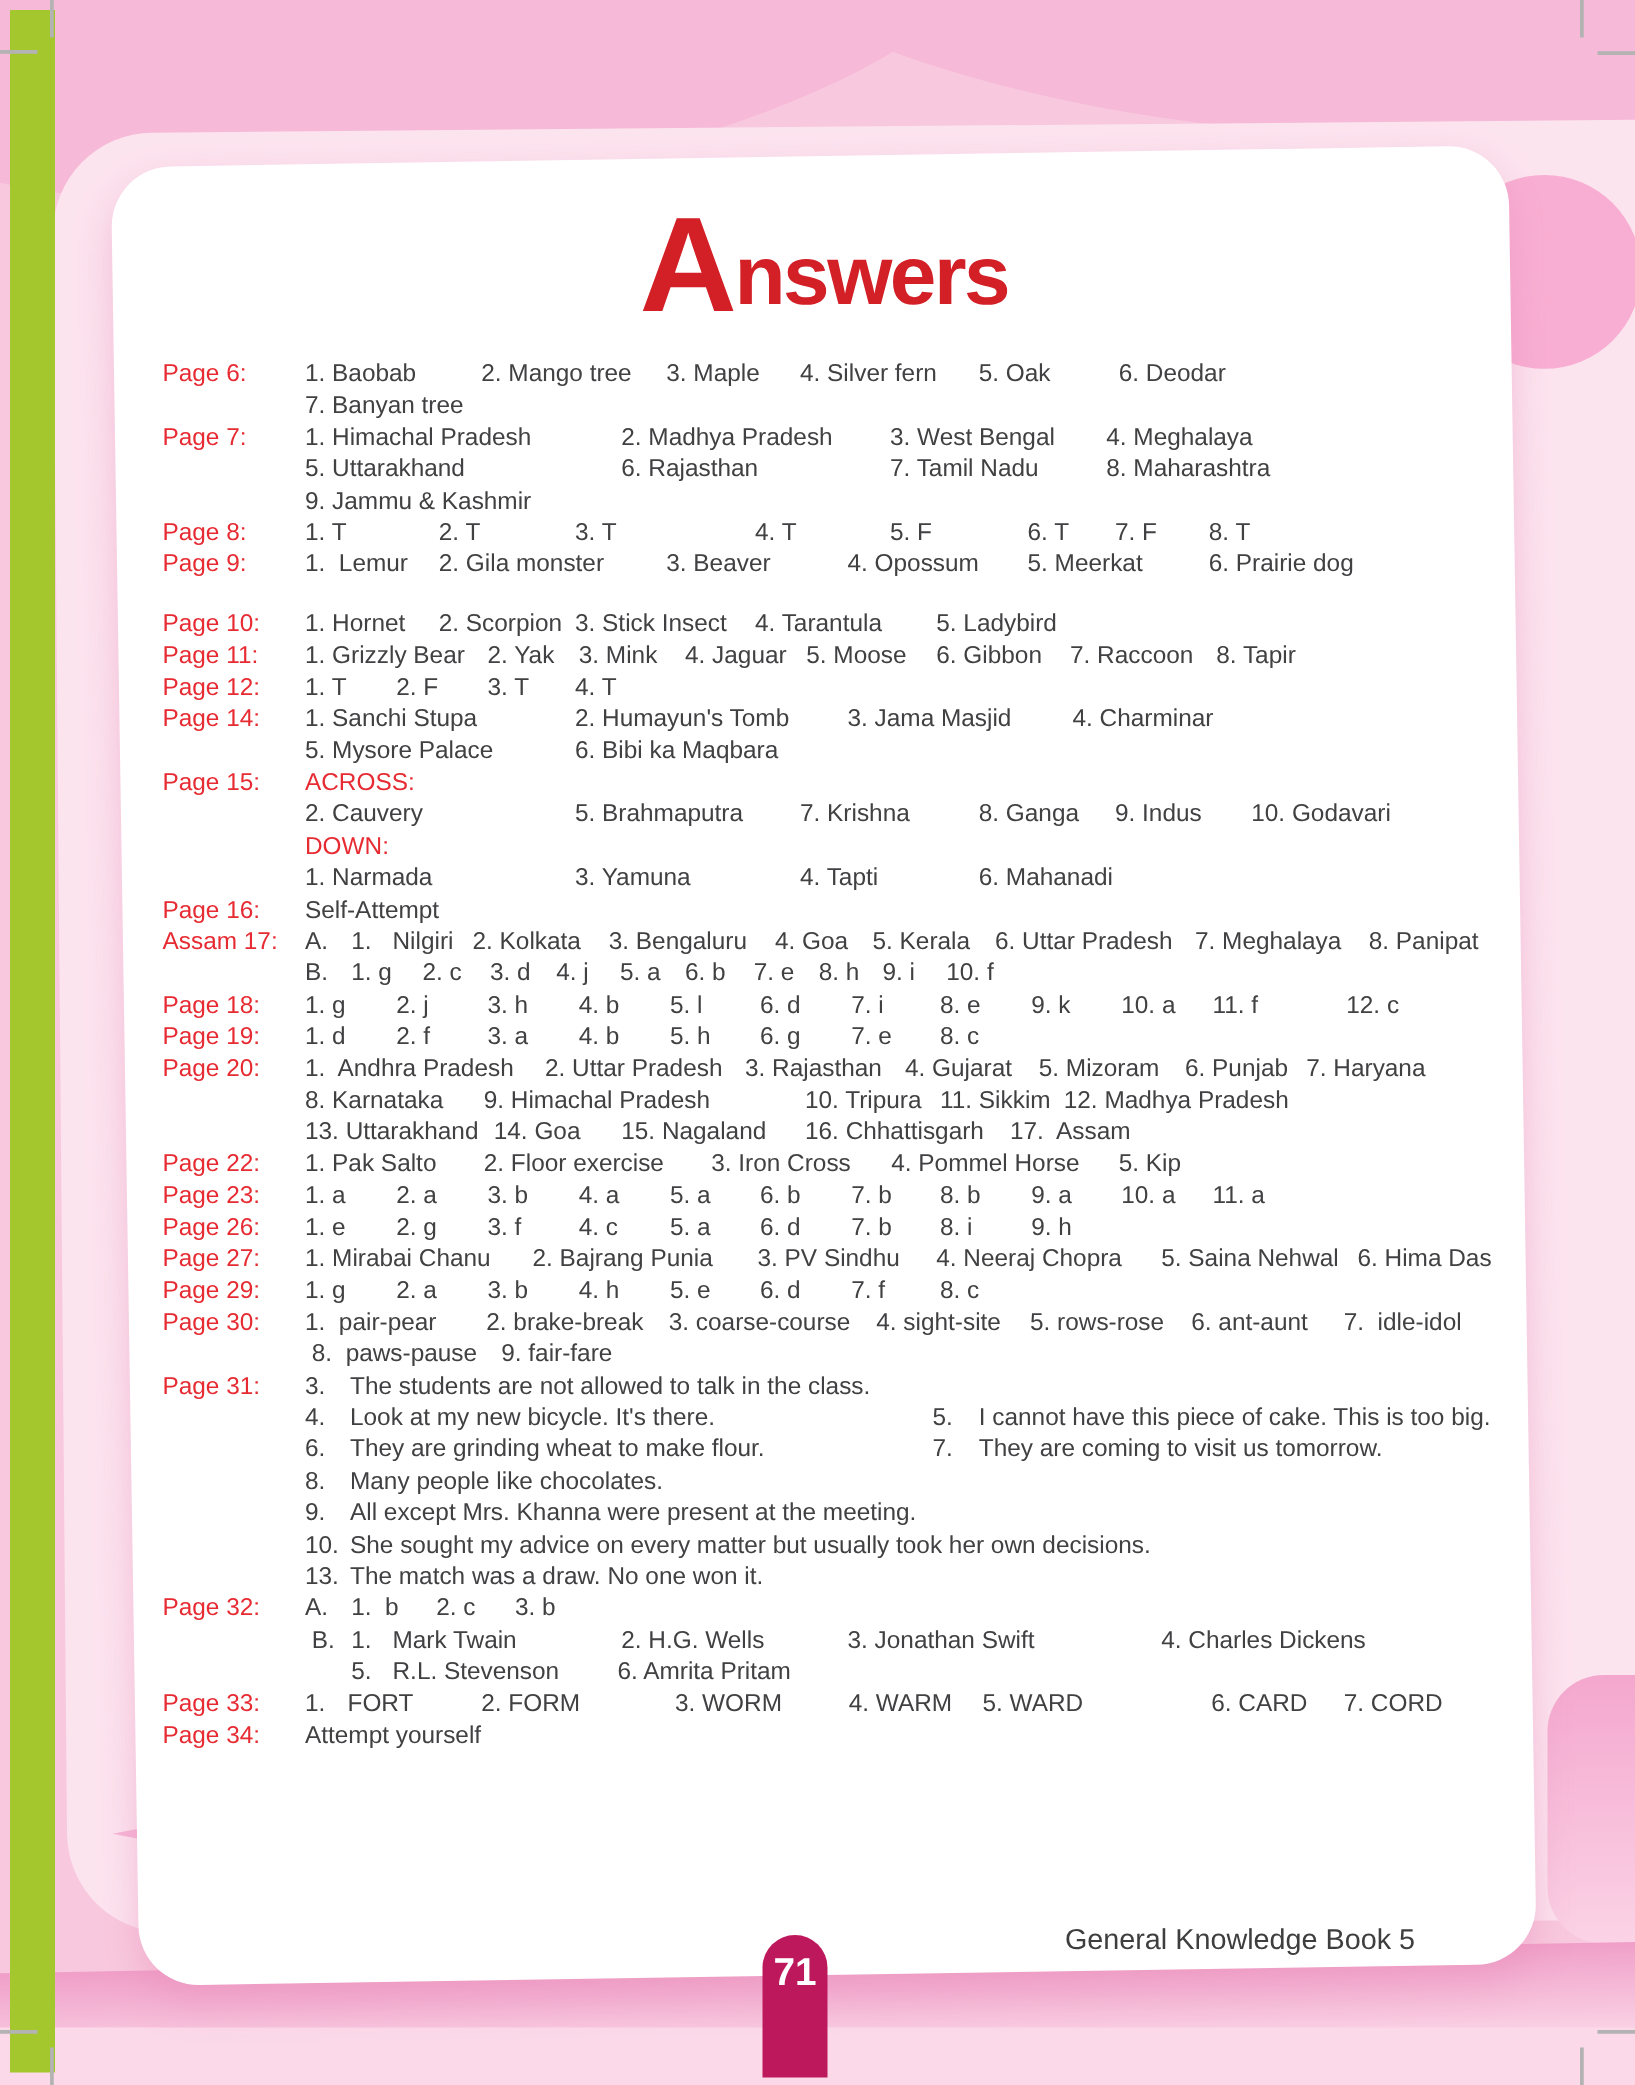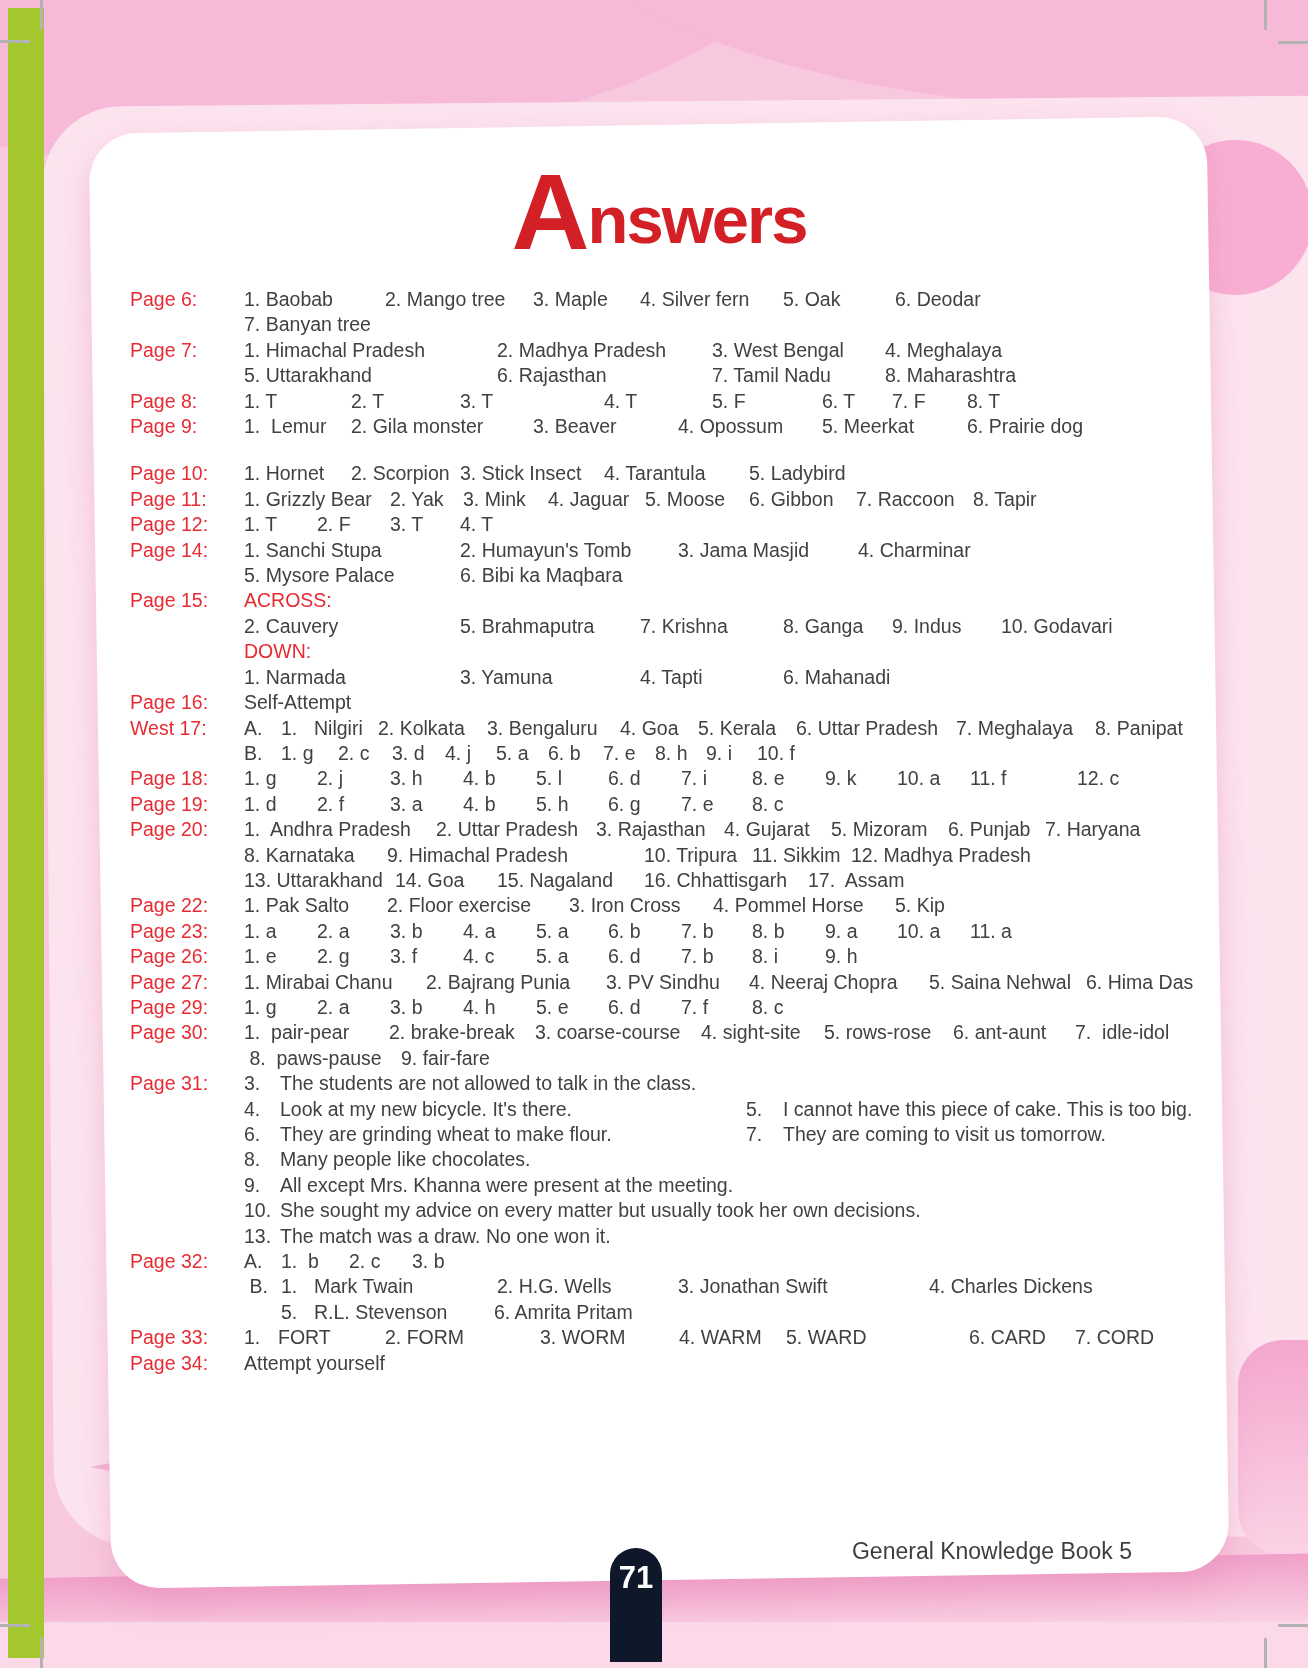--- a/index.html
+++ b/index.html
@@ -27,21 +27,21 @@
   .rows{margin-top:12px;padding:0 26px 0 30px;color:#414042;font-size:19.5px;}
   .row{display:flex;align-items:flex-start;}
   .row.gap{margin-top:22px;}
   .pg{flex:0 0 114px;color:#e72b33;line-height:25.4px;white-space:pre;}
   .lines{flex:1 1 auto;min-width:0;}
   .line{line-height:25.4px;white-space:nowrap;}
   .item{display:inline-block;white-space:pre;vertical-align:top;}
   .item.red{color:#e72b33;}
 
   .footer-book{position:absolute;top:1538px;right:176px;font-size:23px;color:#3e3e3e;}
-  .pagetab{position:absolute;left:610px;top:1548px;width:52px;height:114px;background:#0f172a;
+  .pagetab{position:absolute;left:610px;top:1548px;width:52px;height:114px;background:#be185d;
            border-radius:26px 26px 0 0;color:#ffffff;font-size:31px;font-weight:bold;
            text-align:center;padding-top:12px;box-sizing:border-box;}
 </style>
 </head>
 <body>
 
 <div class="stage">
 
   <div class="dec sw1"></div>
   <div class="dec sw2"></div>
@@ -73,20 +73,21 @@
           <div class="lines">
             <div class="line"><span class="item" style="min-width: 141px;">1. Baobab</span><span class="item" style="min-width: 148px;">2. Mango tree</span><span class="item" style="min-width: 107px;">3. Maple</span><span class="item" style="min-width: 143px;">4. Silver fern</span><span class="item" style="min-width: 112px;">5. Oak</span><span class="item">6. Deodar</span></div>
             <div class="line"><span class="item">7. Banyan tree</span></div>
           </div>
         </div>
         <div class="row">
           <span class="pg">Page 7:</span>
           <div class="lines">
             <div class="line"><span class="item" style="min-width: 253px;">1. Himachal Pradesh</span><span class="item" style="min-width: 215px;">2. Madhya Pradesh</span><span class="item" style="min-width: 173px;">3. West Bengal</span><span class="item">4. Meghalaya</span></div>
             <div class="line"><span class="item" style="min-width: 253px;">5. Uttarakhand</span><span class="item" style="min-width: 215px;">6. Rajasthan</span><span class="item" style="min-width: 173px;">7. Tamil Nadu</span><span class="item">8. Maharashtra</span></div>
+            <div class="line"><span class="item">9. Jammu &amp; Kashmir</span></div>
           </div>
         </div>
         <div class="row">
           <span class="pg">Page 8:</span>
           <div class="lines">
             <div class="line"><span class="item" style="min-width: 107px;">1. T</span><span class="item" style="min-width: 109px;">2. T</span><span class="item" style="min-width: 144px;">3. T</span><span class="item" style="min-width: 108px;">4. T</span><span class="item" style="min-width: 110px;">5. F</span><span class="item" style="min-width: 70px;">6. T</span><span class="item" style="min-width: 75px;">7. F</span><span class="item">8. T</span></div>
           </div>
         </div>
         <div class="row">
           <span class="pg">Page 9:</span>
@@ -128,21 +129,21 @@
             <div class="line"><span class="item" style="min-width: 216px;">1. Narmada</span><span class="item" style="min-width: 180px;">3. Yamuna</span><span class="item" style="min-width: 143px;">4. Tapti</span><span class="item">6. Mahanadi</span></div>
           </div>
         </div>
         <div class="row">
           <span class="pg">Page 16:</span>
           <div class="lines">
             <div class="line"><span class="item">Self-Attempt</span></div>
           </div>
         </div>
         <div class="row">
-          <span class="pg">West 17:</span>
+          <span class="pg">Assam 17:</span>
           <div class="lines">
             <div class="line"><span class="item" style="min-width: 37px;">A.</span><span class="item" style="min-width: 33px;">1.</span><span class="item" style="min-width: 64px;">Nilgiri</span><span class="item" style="min-width: 109px;">2. Kolkata</span><span class="item" style="min-width: 133px;">3. Bengaluru</span><span class="item" style="min-width: 78px;">4. Goa</span><span class="item" style="min-width: 98px;">5. Kerala</span><span class="item" style="min-width: 160px;">6. Uttar Pradesh</span><span class="item" style="min-width: 139px;">7. Meghalaya</span><span class="item">8. Panipat</span></div>
             <div class="line"><span class="item" style="min-width: 37px;">B.</span><span class="item" style="min-width: 57px;">1. g</span><span class="item" style="min-width: 54px;">2. c</span><span class="item" style="min-width: 53px;">3. d</span><span class="item" style="min-width: 51px;">4. j</span><span class="item" style="min-width: 52px;">5. a</span><span class="item" style="min-width: 55px;">6. b</span><span class="item" style="min-width: 52px;">7. e</span><span class="item" style="min-width: 51px;">8. h</span><span class="item" style="min-width: 51px;">9. i</span><span class="item">10. f</span></div>
           </div>
         </div>
         <div class="row">
           <span class="pg">Page 18:</span>
           <div class="lines">
             <div class="line"><span class="item" style="min-width: 73px;">1. g</span><span class="item" style="min-width: 73px;">2. j</span><span class="item" style="min-width: 73px;">3. h</span><span class="item" style="min-width: 73px;">4. b</span><span class="item" style="min-width: 72px;">5. l</span><span class="item" style="min-width: 73px;">6. d</span><span class="item" style="min-width: 71px;">7. i</span><span class="item" style="min-width: 73px;">8. e</span><span class="item" style="min-width: 72px;">9. k</span><span class="item" style="min-width: 73px;">10. a</span><span class="item" style="min-width: 107px;">11. f</span><span class="item">12. c</span></div>
           </div>

